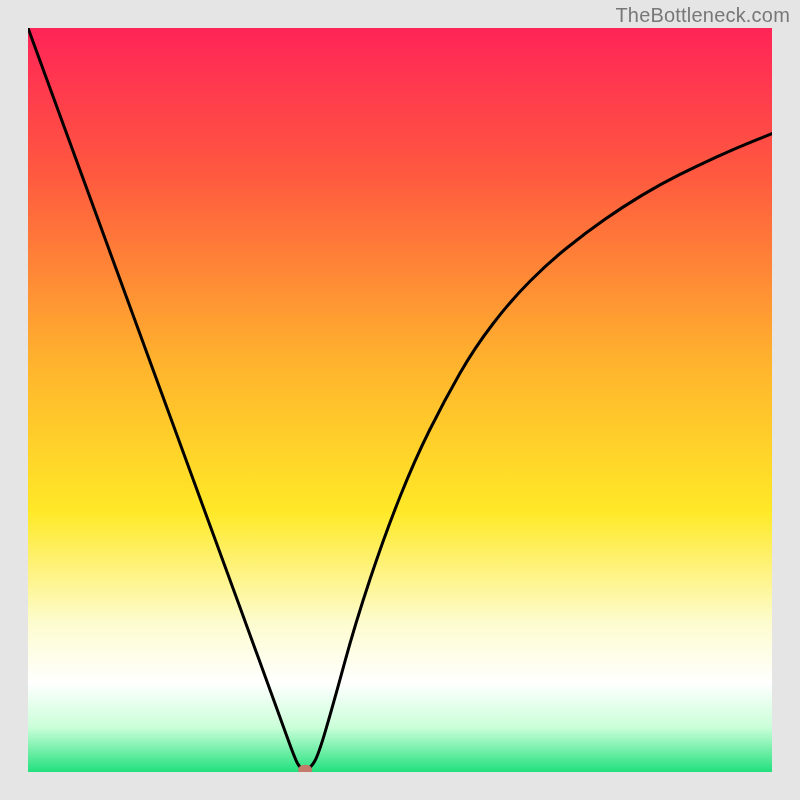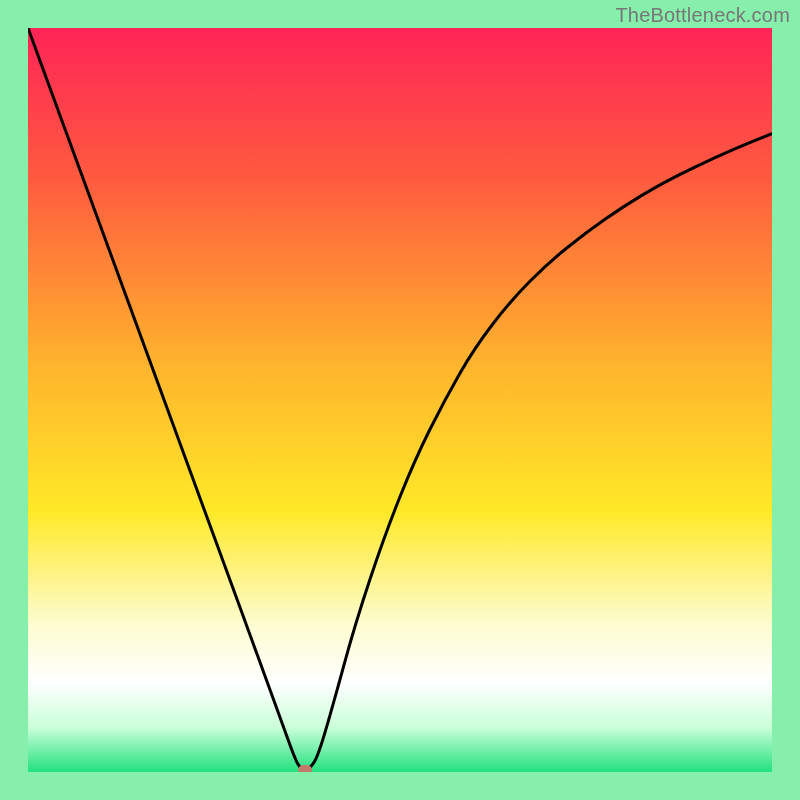--- a/index.html
+++ b/index.html
@@ -10,21 +10,21 @@
     background: #000;
     overflow: hidden;
     font-family: Arial, Helvetica, sans-serif;
   }
   .frame {
     position: absolute;
     left: 0;
     top: 0;
     width: 800px;
     height: 800px;
-    background: #86efac;
+    background: #e5e5e5;
   }
   .plot {
     position: absolute;
     left: 28px;
     top: 28px;
     width: 744px;
     height: 744px;
     
   }
   .watermark {

